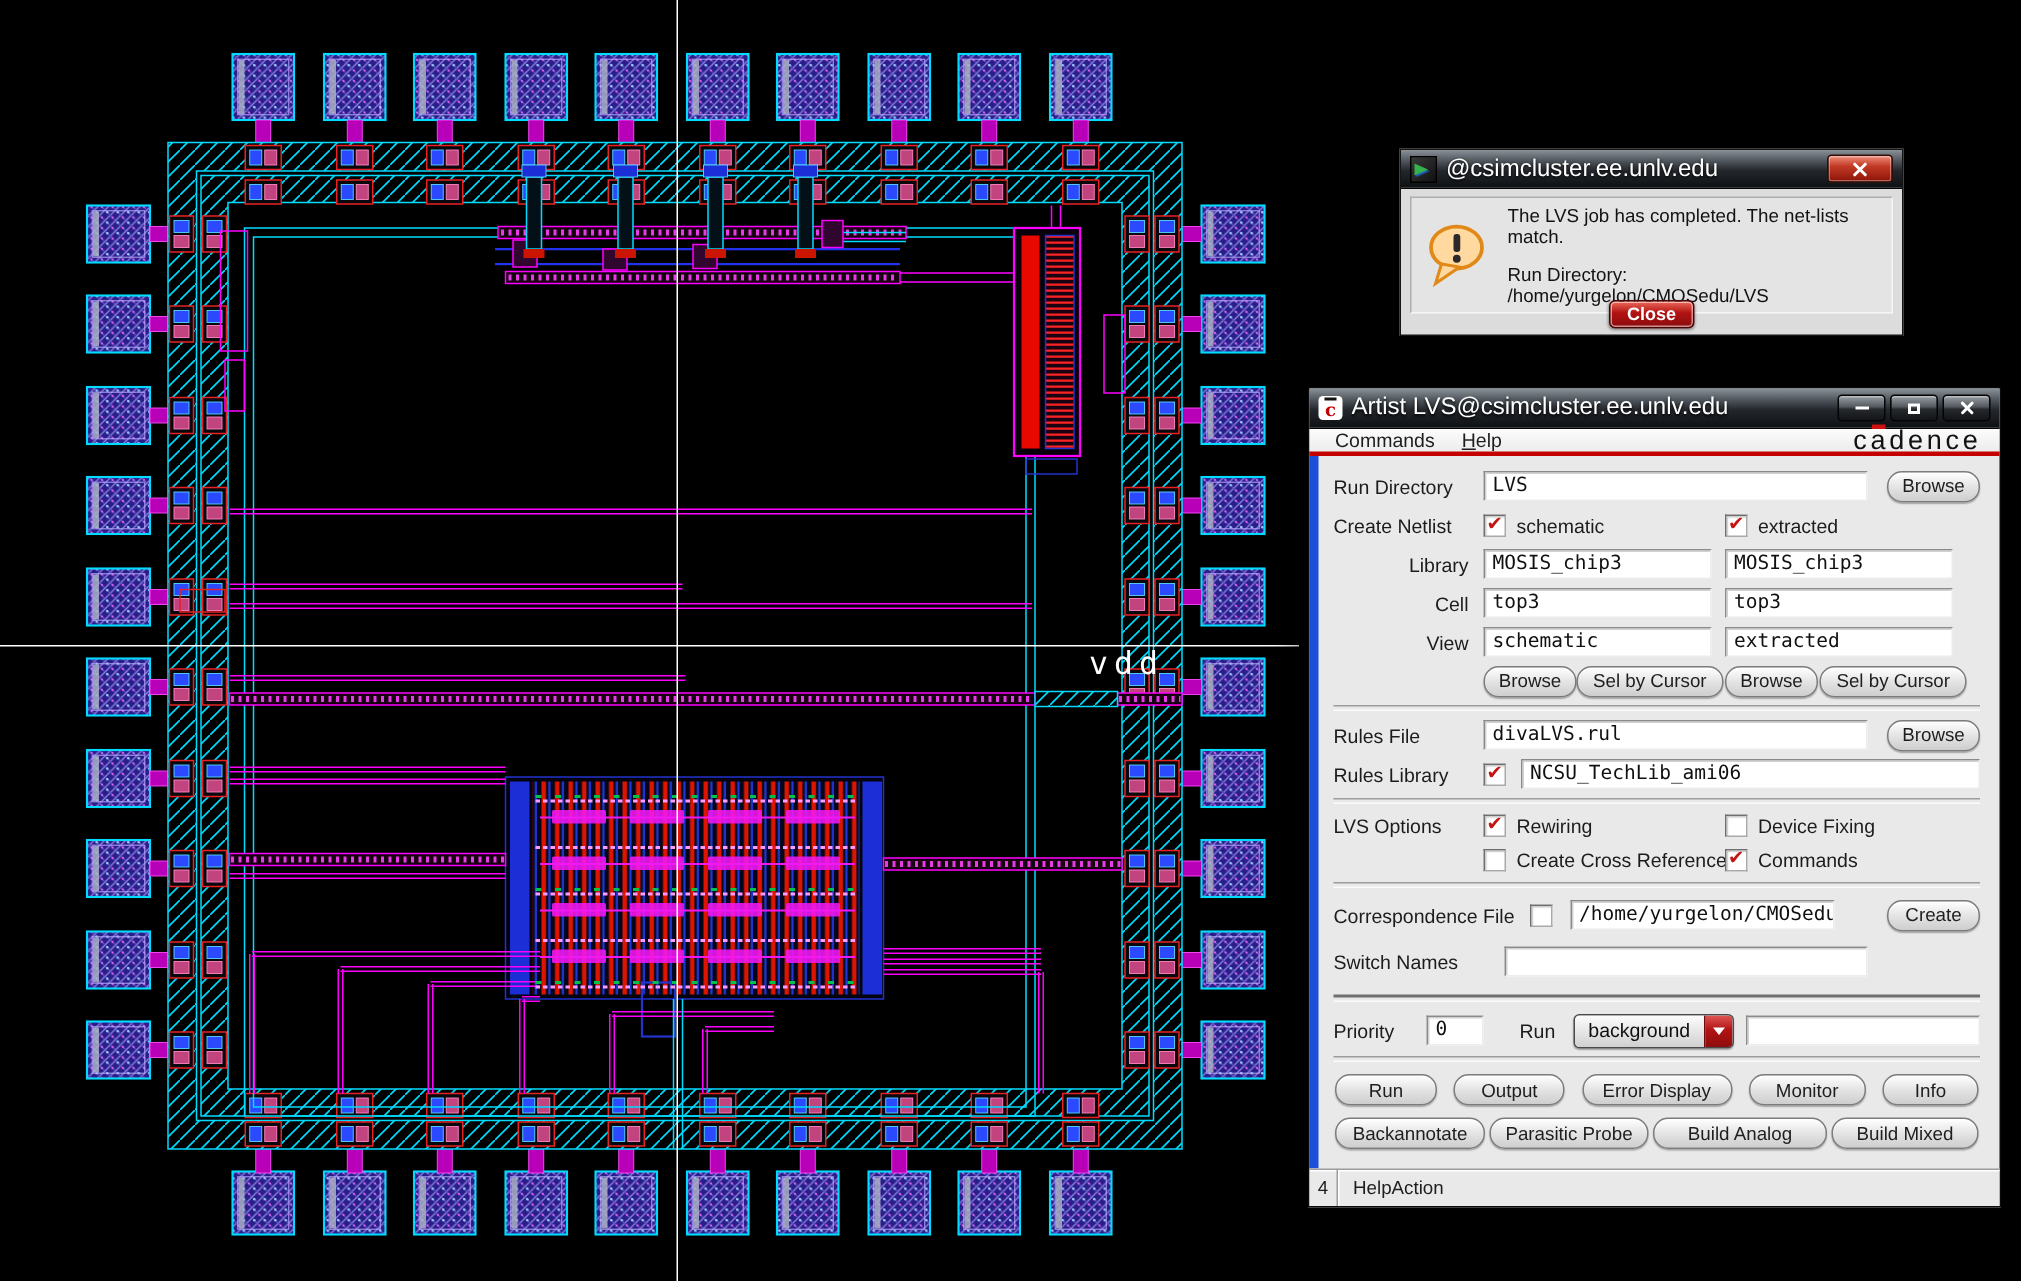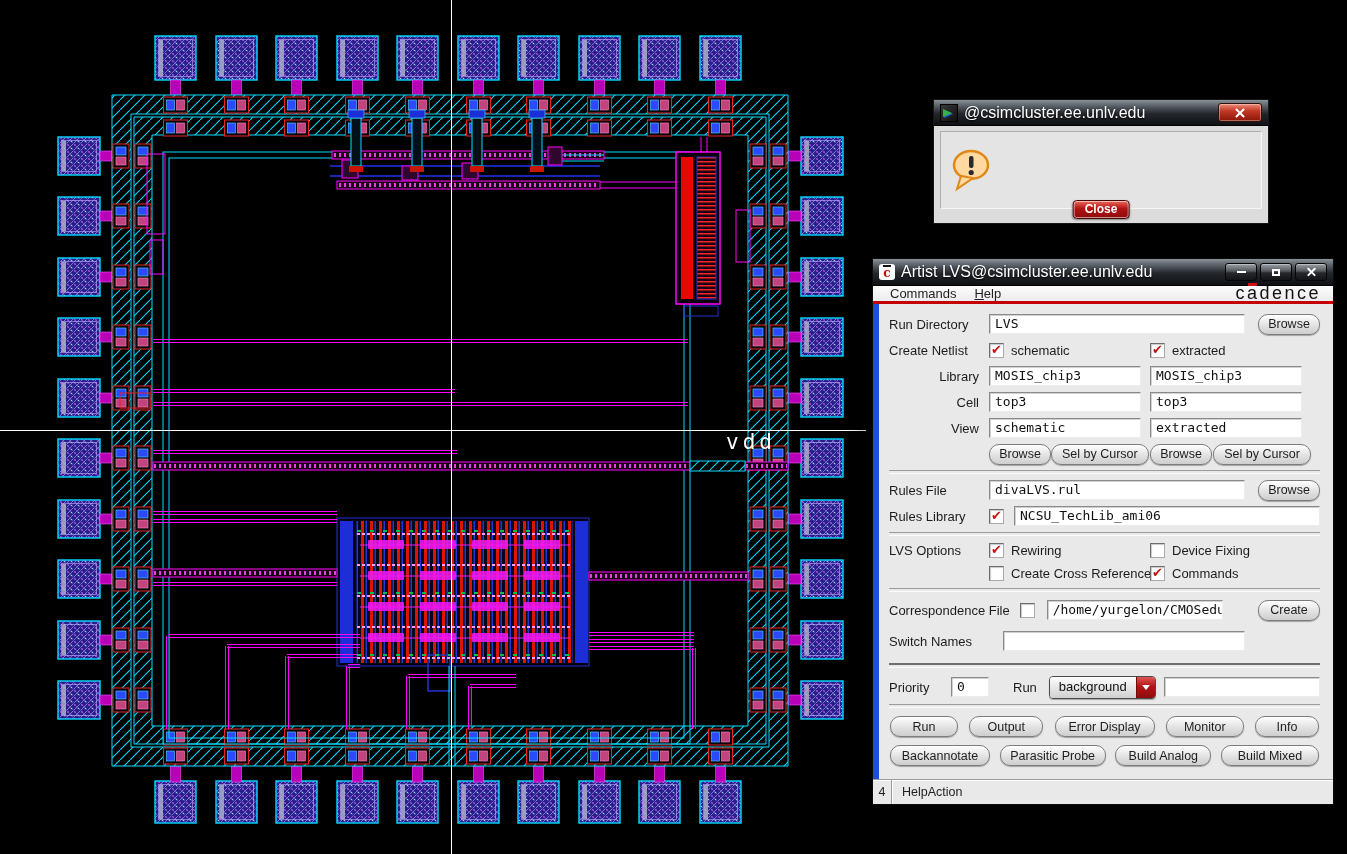--- a/index.html
+++ b/index.html
@@ -705,20 +705,24 @@
       </div>
     </div>
     <div class="notif-body">
       <div class="notif-panel">
         <svg class="warn-ico" width="44" height="46" viewBox="0 0 44 46">
           <ellipse cx="22" cy="18" rx="17" ry="14" fill="#ffd9a0" stroke="#e08818" stroke-width="2.5"></ellipse>
           <path d="M12,29 L8,42 L24,31 Z" fill="#ffd9a0" stroke="#e08818" stroke-width="2"></path>
           <rect x="20" y="9" width="4.5" height="12" rx="2" fill="#2a2a2a"></rect>
           <circle cx="22.2" cy="25.5" r="2.6" fill="#2a2a2a"></circle>
         </svg>
+        <div class="notif-texts">
+          <div>The LVS job has completed. The net-lists match.</div>
+          <div>Run Directory: /home/yurgelon/CMOSedu/LVS</div>
+        </div>
       </div>
       <div class="close-red">Close</div>
     </div>
   </div>
 
   <div class="win lvs">
     <div class="titlebar">
       <div class="cicon"></div>
       <div class="title">Artist LVS@csimcluster.ee.unlv.edu</div>
       <div class="winbtns">
@@ -868,21 +872,21 @@
         <span class="btn" style="width:68px">Run</span>
         <span class="btn" style="width:74px">Output</span>
         <span class="btn" style="width:100px">Error Display</span>
         <span class="btn" style="width:78px">Monitor</span>
         <span class="btn" style="width:64px">Info</span>
       </div>
 
       <div class="actions">
         <span class="btn" style="width:100px">Backannotate</span>
         <span class="btn" style="width:106px">Parasitic Probe</span>
-        <span class="btn" style="width:96px">Build Analog</span>
+        <span class="btn" style="width:116px">Build Analog</span>
         <span class="btn" style="width:98px">Build Mixed</span>
       </div>
     </div>
 
     <div class="statusbar">
       <span class="statusnum">4</span>
       <span class="statustext">HelpAction</span>
     </div>
   </div>
 

